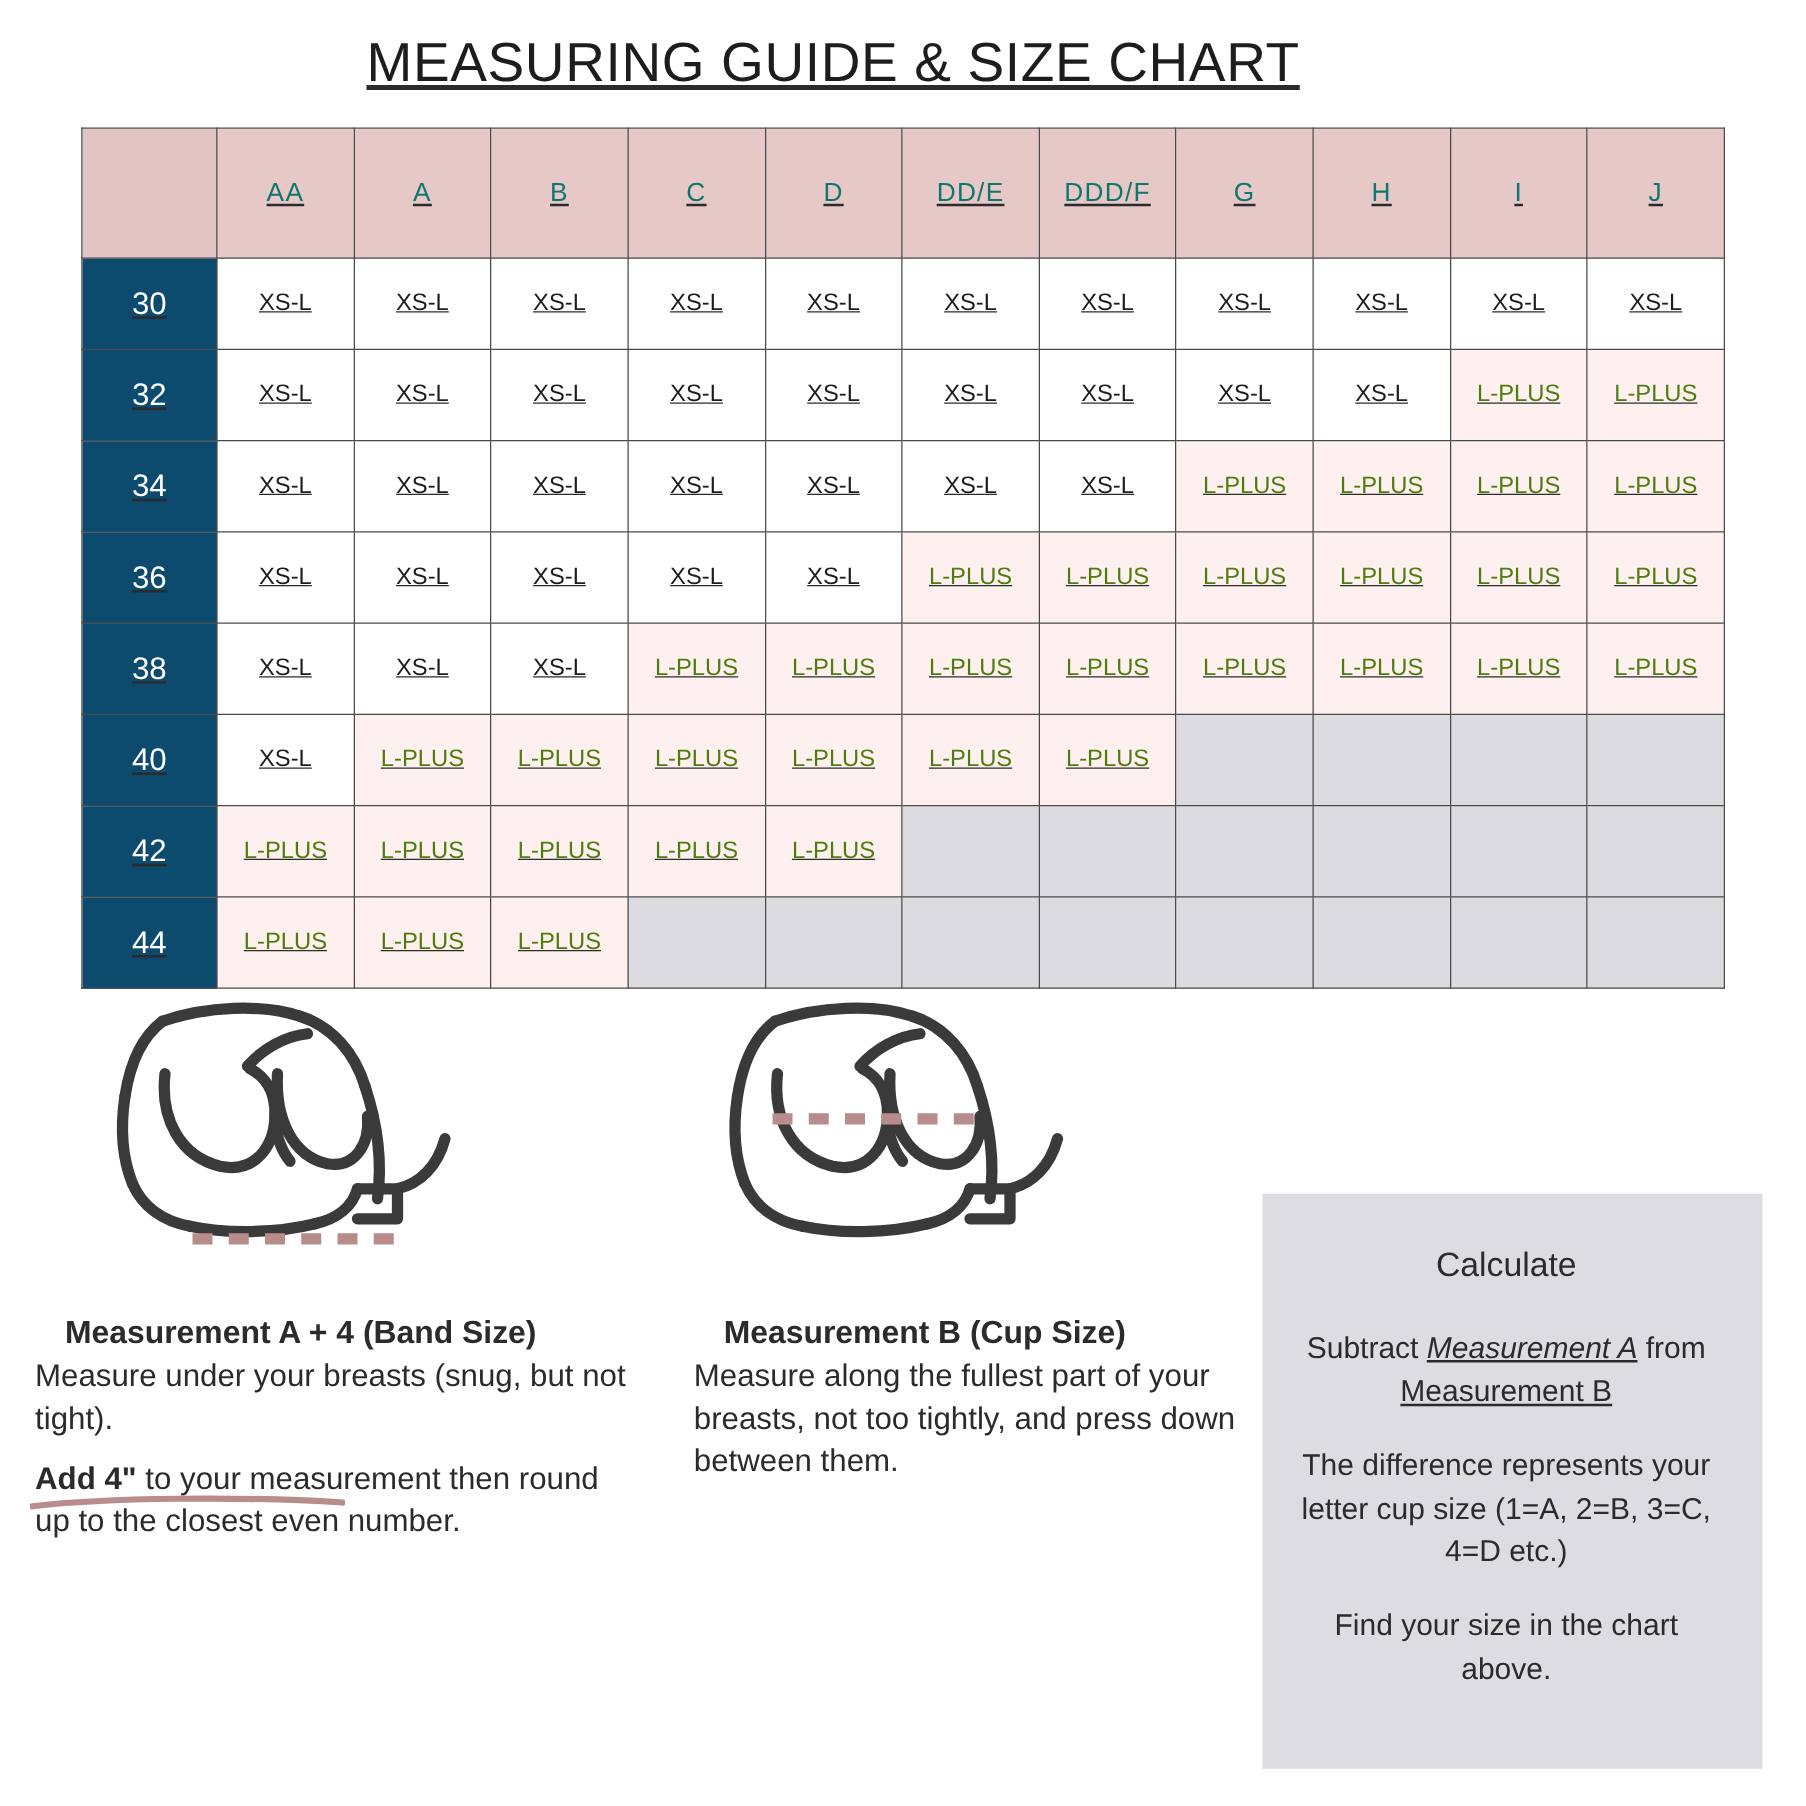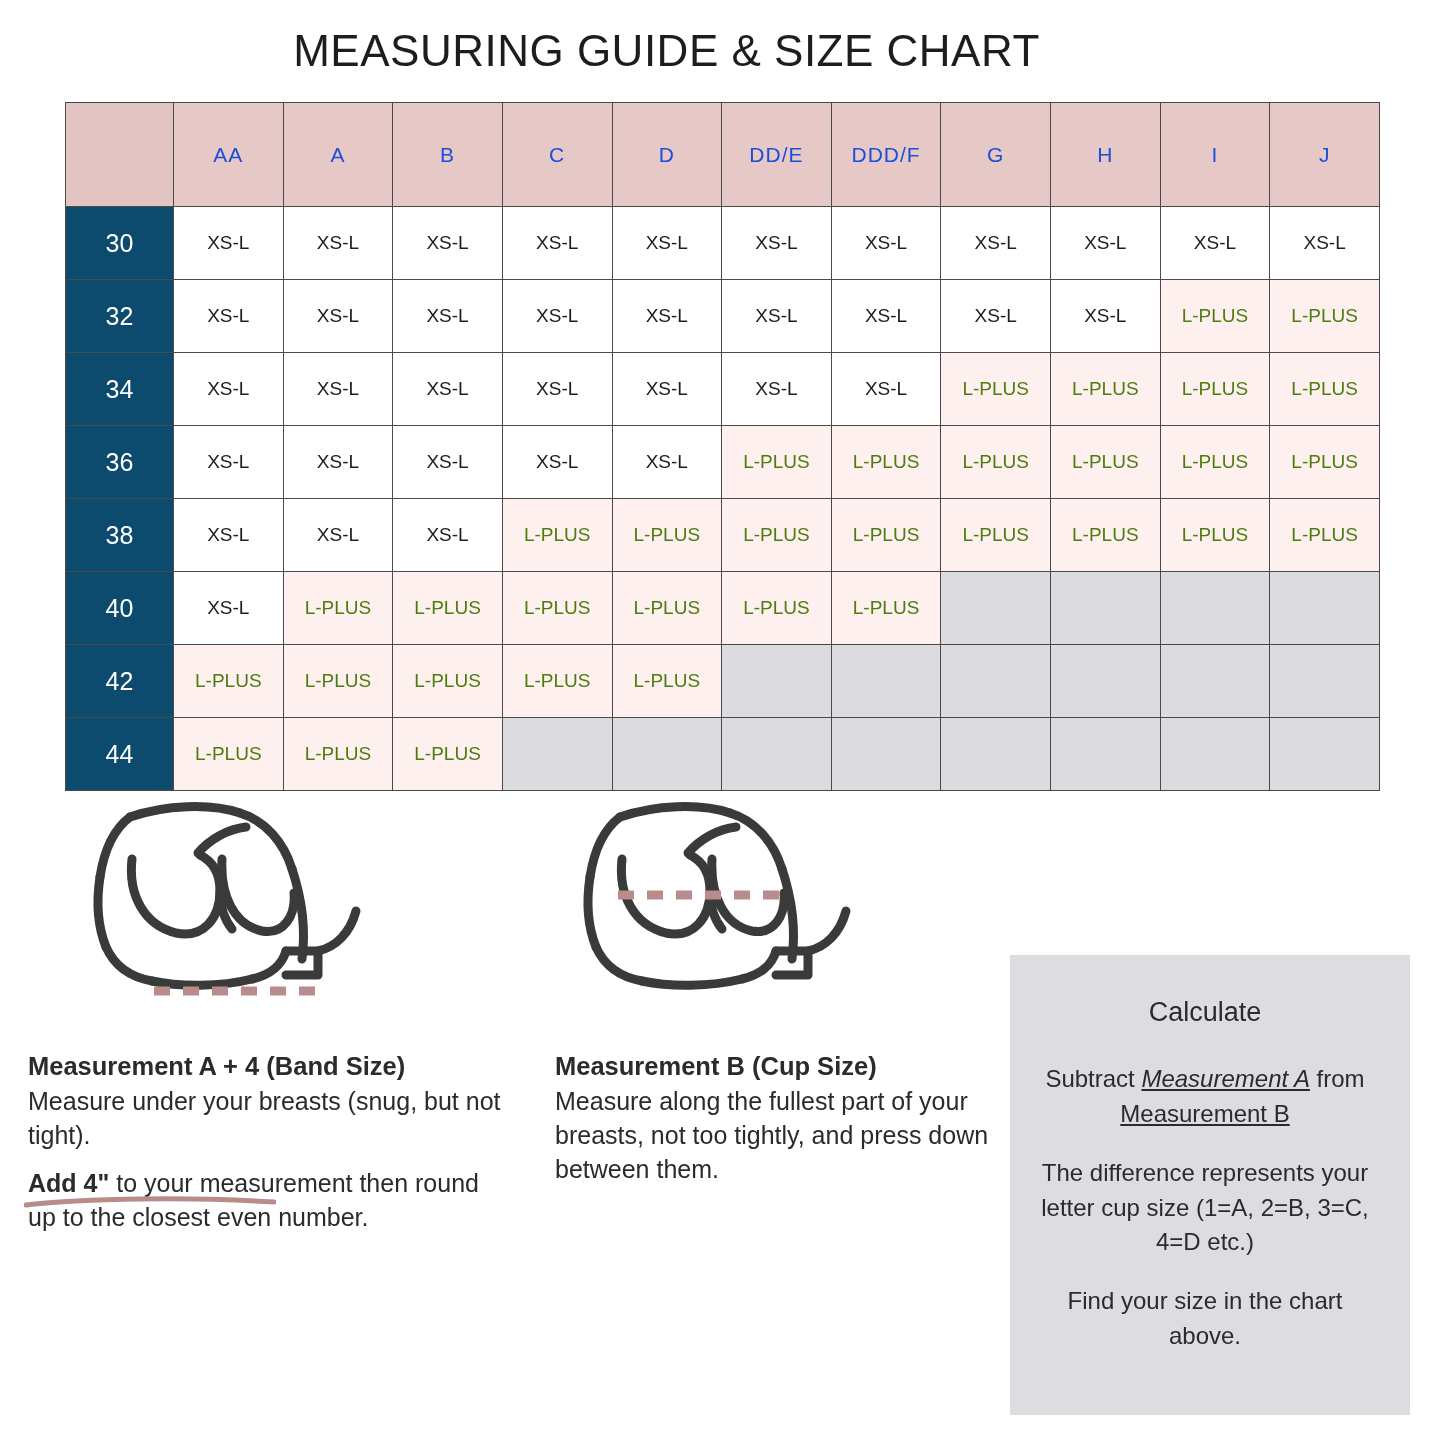--- a/index.html
+++ b/index.html
@@ -10,20 +10,21 @@
     background: #ffffff;
     font-family: "Liberation Sans", sans-serif;
     color: #2b2b2b;
     overflow: hidden;
   }
   .page {
     position: relative;
     width: 1333px;
     height: 1445px;
     padding: 0;
+    text-decoration: underline;
   }
   .title {
     text-align: center;
     font-size: 44px;
     font-weight: 400;
     letter-spacing: 0.5px;
     color: #1d1d1d;
     padding-top: 26px;
     margin: 0;
   }
@@ -45,21 +46,21 @@
     font-size: 19px;
     height: 73px;
     padding: 0;
   }
   table.size-chart th.corner {
     background: #e2c4c2;
     width: 108px;
   }
   table.size-chart th.cuphdr {
     background: #e6c9c7;
-    color: #1d4ed8;
+    color: #0f766e;
     font-size: 21px;
     letter-spacing: 1px;
     font-weight: 400;
     height: 104px;
   }
   table.size-chart td.bandhdr {
     background: #0c4a6e;
     color: #ffffff;
     font-size: 25px;
   }
@@ -82,20 +83,21 @@
   .caption {
     position: absolute;
     font-size: 25px;
     line-height: 1.35;
   }
   .caption .hdr {
     font-weight: 700;
     font-size: 25.5px;
     display: block;
     margin-bottom: 2px;
+    margin-left: 24px;
   }
   .caption p { margin: 0 0 14px 0; }
   .caption.a { left: 28px; top: 250px; width: 480px; }
   .caption.b { left: 555px; top: 250px; width: 460px; }
   .addfour { position: relative; display: inline-block; }
   .addfour b { font-weight: 700; }
   .underline-swoosh {
     position: absolute;
     left: -4px;
     top: 28px;

